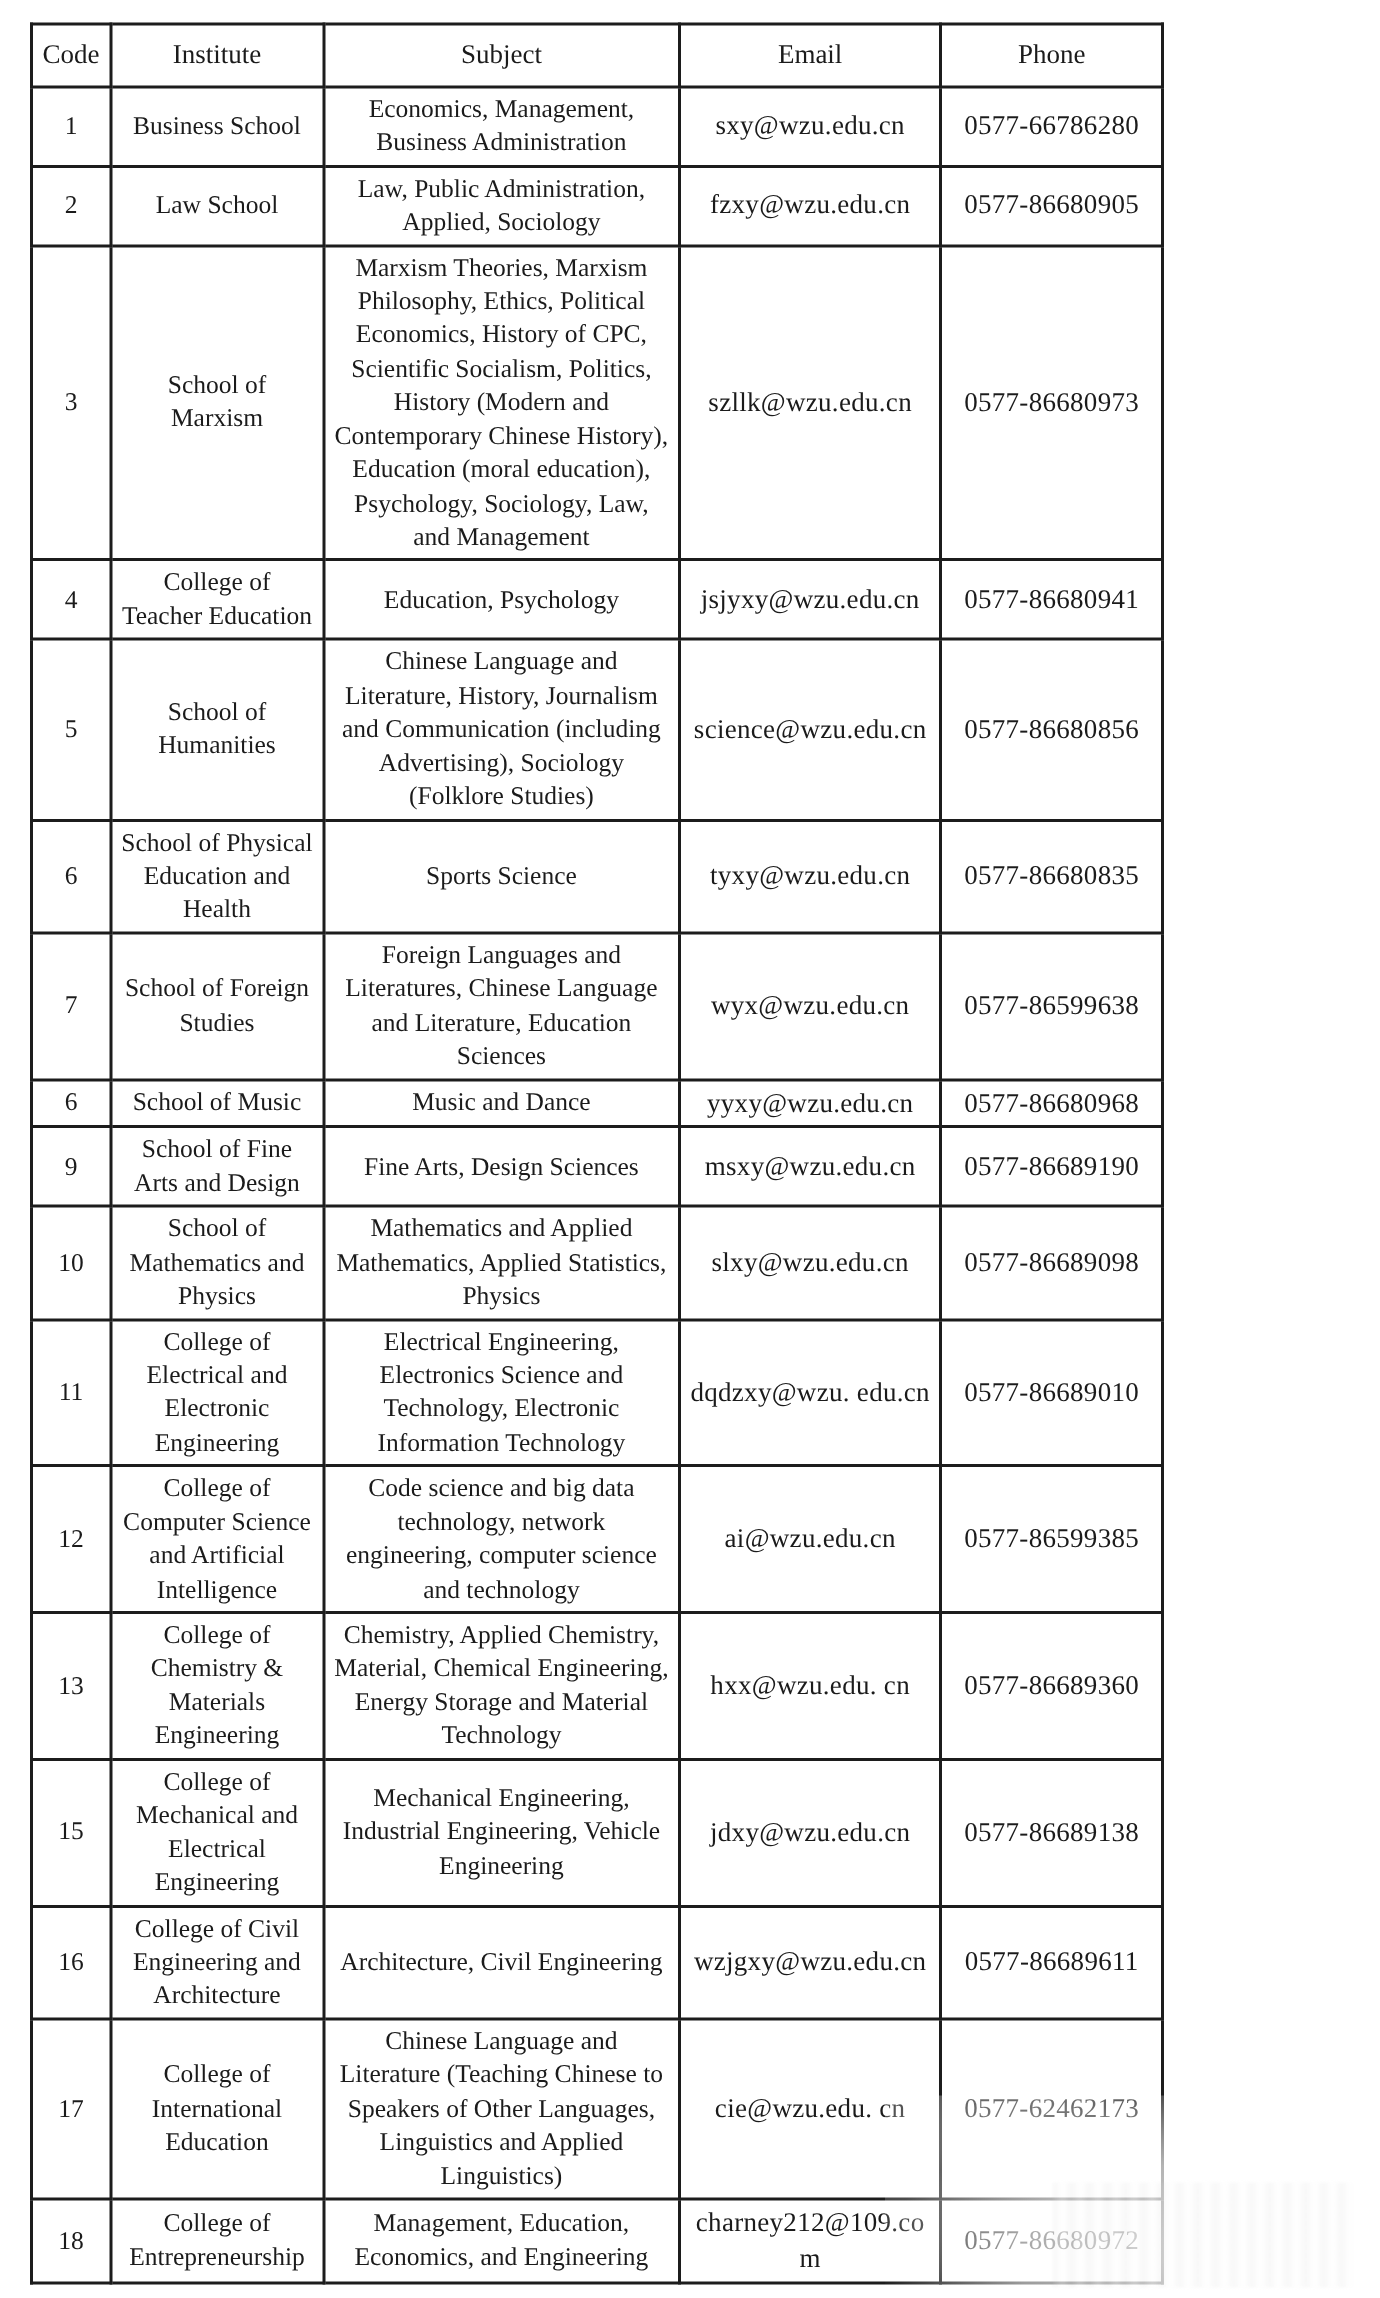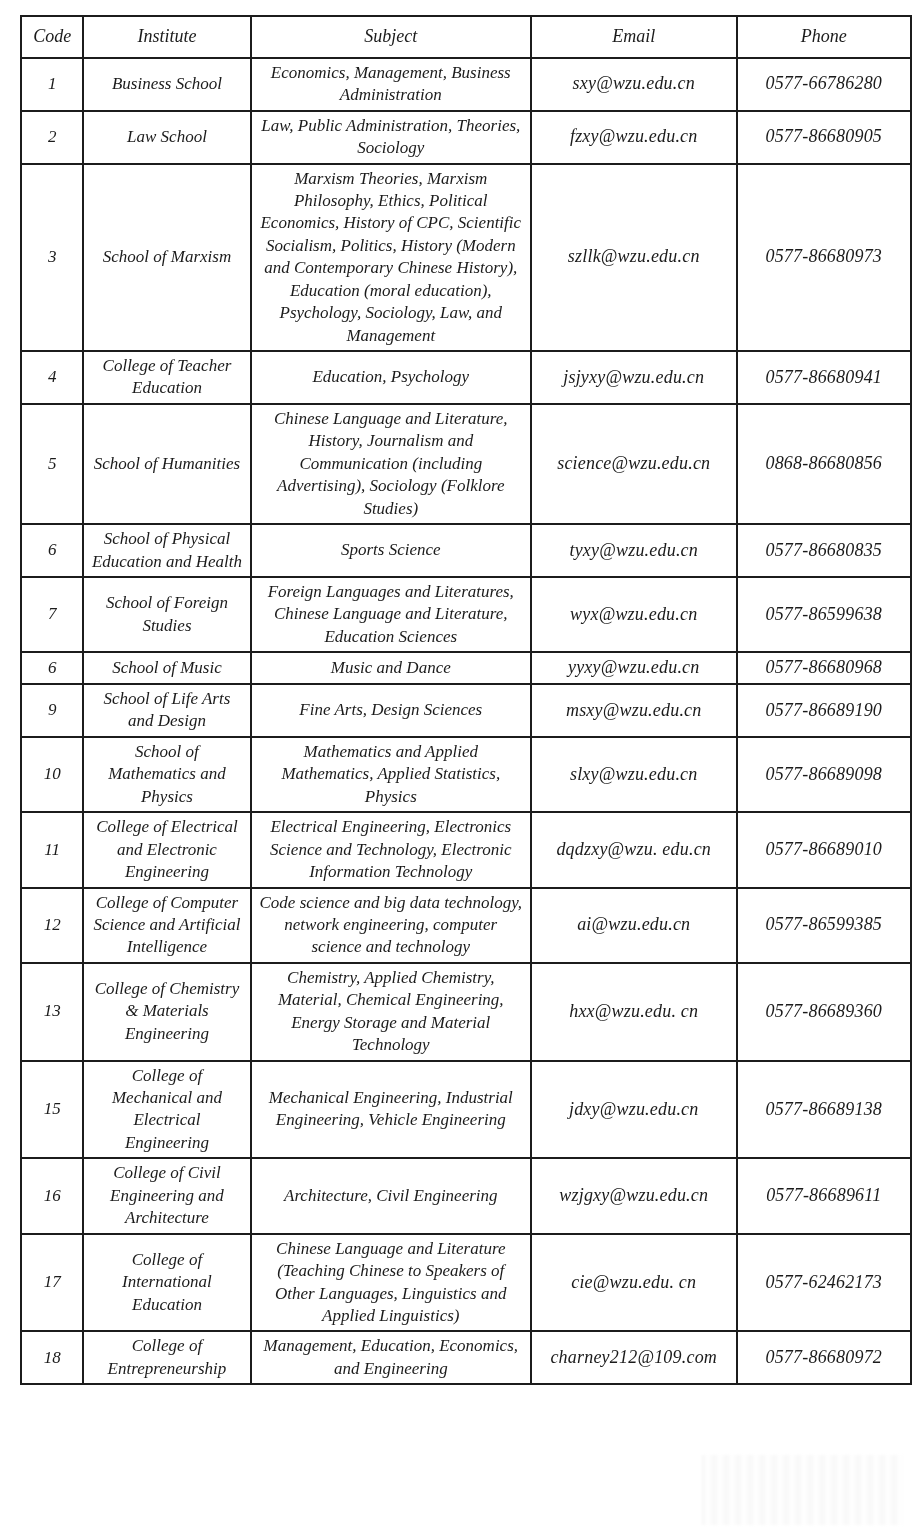--- a/index.html
+++ b/index.html
@@ -14,24 +14,23 @@
     color: #1b1b1b;
   }
   .page {
     position: relative;
     width: 920px;
     height: 1532px;
   }
   table.contact-table {
     border-collapse: collapse;
     table-layout: fixed;
-    width: 892px;
+    width: 756px;
     margin: 15px 0 0 20px;
     background: #ffffff;
-    font-style: italic;
   }
   .contact-table th,
   .contact-table td {
     border: 2px solid #1c1c1c;
     text-align: center;
     vertical-align: middle;
     font-size: 17px;
     line-height: 1.32;
     padding: 3px 6px;
     word-wrap: break-word;
@@ -108,21 +107,21 @@
         <tr>
           <td class="cell-code">1</td>
           <td class="cell-institute">Business School</td>
           <td class="cell-subject">Economics, Management, Business Administration</td>
           <td class="cell-email">sxy@wzu.edu.cn</td>
           <td class="cell-phone">0577-66786280</td>
         </tr>
         <tr>
           <td class="cell-code">2</td>
           <td class="cell-institute">Law School</td>
-          <td class="cell-subject">Law, Public Administration, Theories, Sociology</td>
+          <td class="cell-subject">Law, Public Administration, Applied, Sociology</td>
           <td class="cell-email">fzxy@wzu.edu.cn</td>
           <td class="cell-phone">0577-86680905</td>
         </tr>
         <tr>
           <td class="cell-code">3</td>
           <td class="cell-institute">School of Marxism</td>
           <td class="cell-subject">Marxism Theories, Marxism Philosophy, Ethics, Political Economics, History of CPC, Scientific Socialism, Politics, History (Modern and Contemporary Chinese History), Education (moral education), Psychology, Sociology, Law, and Management</td>
           <td class="cell-email">szllk@wzu.edu.cn</td>
           <td class="cell-phone">0577-86680973</td>
         </tr>
@@ -131,21 +130,21 @@
           <td class="cell-institute">College of Teacher Education</td>
           <td class="cell-subject">Education, Psychology</td>
           <td class="cell-email">jsjyxy@wzu.edu.cn</td>
           <td class="cell-phone">0577-86680941</td>
         </tr>
         <tr>
           <td class="cell-code">5</td>
           <td class="cell-institute">School of Humanities</td>
           <td class="cell-subject">Chinese Language and Literature, History, Journalism and Communication (including Advertising), Sociology (Folklore Studies)</td>
           <td class="cell-email">science@wzu.edu.cn</td>
-          <td class="cell-phone">0868-86680856</td>
+          <td class="cell-phone">0577-86680856</td>
         </tr>
         <tr>
           <td class="cell-code">6</td>
           <td class="cell-institute">School of Physical Education and Health</td>
           <td class="cell-subject">Sports Science</td>
           <td class="cell-email">tyxy@wzu.edu.cn</td>
           <td class="cell-phone">0577-86680835</td>
         </tr>
         <tr>
           <td class="cell-code">7</td>
@@ -156,21 +155,21 @@
         </tr>
         <tr>
           <td class="cell-code">6</td>
           <td class="cell-institute">School of Music</td>
           <td class="cell-subject">Music and Dance</td>
           <td class="cell-email">yyxy@wzu.edu.cn</td>
           <td class="cell-phone">0577-86680968</td>
         </tr>
         <tr>
           <td class="cell-code">9</td>
-          <td class="cell-institute">School of Life Arts and Design</td>
+          <td class="cell-institute">School of Fine Arts and Design</td>
           <td class="cell-subject">Fine Arts, Design Sciences</td>
           <td class="cell-email">msxy@wzu.edu.cn</td>
           <td class="cell-phone">0577-86689190</td>
         </tr>
         <tr>
           <td class="cell-code">10</td>
           <td class="cell-institute">School of Mathematics and Physics</td>
           <td class="cell-subject">Mathematics and Applied Mathematics, Applied Statistics, Physics</td>
           <td class="cell-email">slxy@wzu.edu.cn</td>
           <td class="cell-phone">0577-86689098</td>

